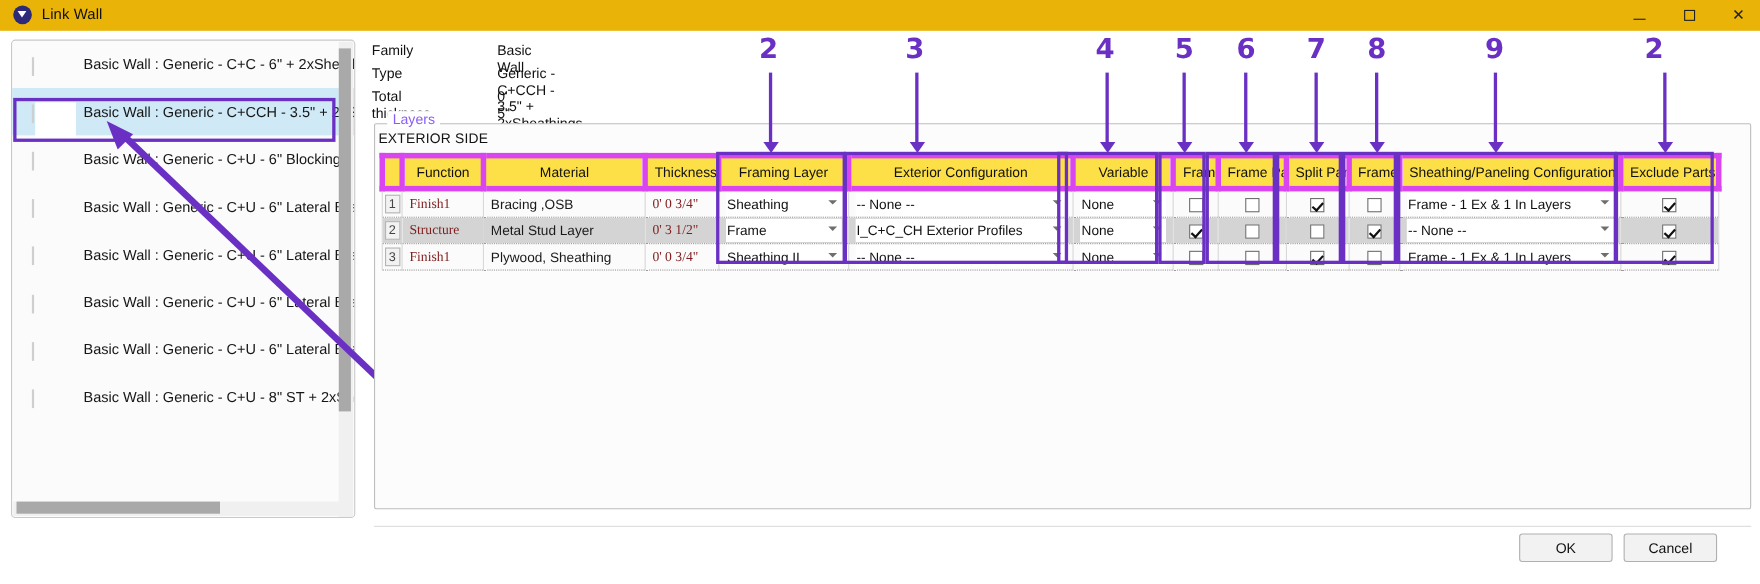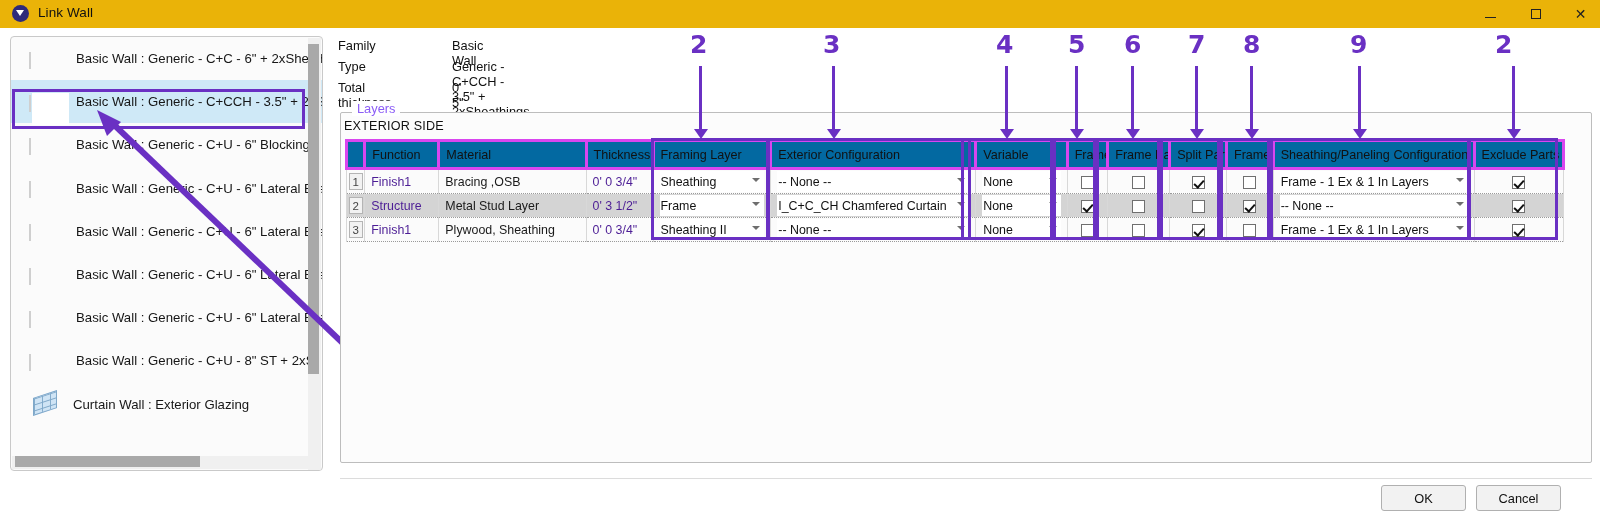--- a/index.html
+++ b/index.html
@@ -140,40 +140,40 @@
     letter-spacing:0.2px;
   }
 
   
   #tbl{
     position:absolute;left:345px;top:139px;width:1220px;
     border-collapse:collapse;table-layout:fixed;
     font-size:12.4px;
   }
   #tbl th{
-    background:#0369a1;border:3px solid #d946ef;
-    height:25px;font-weight:normal;text-align:left;
+    background:#fde047;border:5px solid #d946ef;
+    height:25px;font-weight:normal;text-align:center;
     padding:0 6px;color:#111;font-size:12.6px;white-space:nowrap;overflow:hidden;
   }
   #tbl td{
     border-left:1px solid #d8d8d8;border-right:1px solid #d8d8d8;
     border-top:1px dotted #9a9a9a;border-bottom:1px dotted #9a9a9a;
     height:23px;padding:0 6px;background:#fbfbfb;white-space:nowrap;overflow:hidden;
   }
   #tbl tr.r1 td{border-top:1px solid #cfcfcf;}
   #tbl tr.hl td{background:#d4d4d4;}
   .num-cell{
     text-align:center;color:#5e5e5e;padding:0 !important;width:18px;
   }
   .num-box{
     display:inline-block;width:14px;height:17px;line-height:17px;
     border:1px solid #b4b4b4;background:#f2f2f2;font-size:11.5px;color:#444;
     box-sizing:border-box;text-align:center;
   }
-  .muted{color:#4c1d95;}
+  .muted{color:#7f1d1d;font-family:Liberation Serif, serif;}
   .ctr{text-align:center;}
   .combo{
     position:relative;display:block;width:100%;height:21px;line-height:21px;
     background:#ffffff;border:1px solid #ffffff;box-sizing:border-box;
     padding-right:16px;overflow:hidden;white-space:nowrap;
     font-size:12.4px;color:#111;
   }
   tr.hl .combo{background:#ffffff;}
   .combo .chev{
     position:absolute;right:3px;top:6px;width:8px;height:8px;
@@ -273,26 +273,20 @@
         <span class="li-icon"><span class="hatch"></span></span>
         <span class="li-label">Basic Wall : Generic - C+U - 6" Lateral Bracing</span>
       </div>
       <div class="list-item">
         <span class="li-icon"><span class="hatch"></span></span>
         <span class="li-label">Basic Wall : Generic - C+U - 6" Lateral Bracing</span>
       </div>
       <div class="list-item">
         <span class="li-icon"><span class="hatch"></span></span>
         <span class="li-label">Basic Wall : Generic - C+U - 8" ST + 2xSheathin</span>
-      </div>
-      <div class="list-item">
-        <span class="cw-icon">
-          <span class="pane"></span>
-        </span>
-        <span class="li-label">Curtain Wall : Exterior Glazing</span>
       </div>
     </div>
   <div id="list-vscroll">
     <div id="list-vthumb"></div>
   </div>
   <div id="list-hscroll">
     <div id="list-hthumb"></div>
   </div>
 </div>
 <div id="sel-thumb"></div>
@@ -382,21 +376,21 @@
       </tr>
       <tr class="r2 hl">
         <td class="num-cell"><span class="num-box">2</span></td>
         <td class="muted">Structure</td>
         <td>Metal Stud Layer</td>
         <td class="muted">0'  3 1/2"</td>
         <td class="combo-cell">
           <span class="combo"><span>Frame</span><span class="chev"></span></span>
         </td>
         <td class="combo-cell">
-          <span class="combo"><span>I_C+C_CH Chamfered Curtain</span><span class="chev"></span></span>
+          <span class="combo"><span>I_C+C_CH Exterior Profiles</span><span class="chev"></span></span>
         </td>
         <td class="combo-cell">
           <span class="combo"><span>None</span><span class="chev"></span></span>
         </td>
         <td class="ctr"><span class="cb on"></span></td>
         <td class="ctr"><span class="cb"></span></td>
         <td class="ctr"><span class="cb"></span></td>
         <td class="ctr"><span class="cb on"></span></td>
         <td class="combo-cell">
           <span class="combo"><span>-- None --</span><span class="chev"></span></span>

